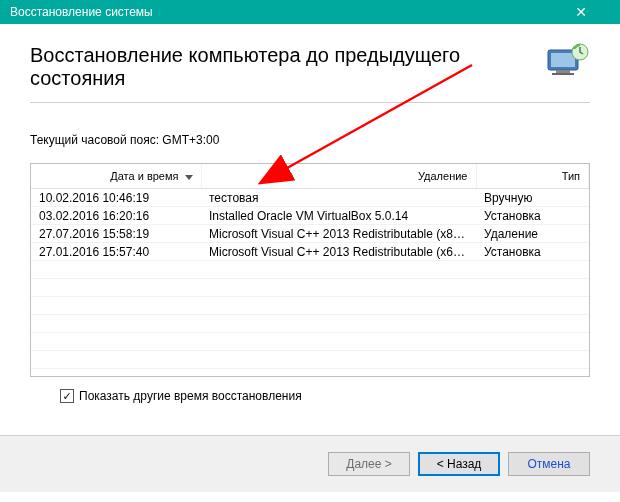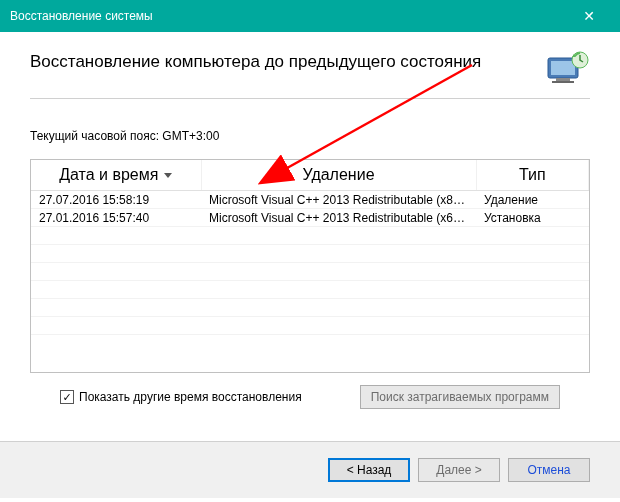--- a/index.html
+++ b/index.html
@@ -1,28 +1,28 @@
 <!DOCTYPE html>
 <html><head>
 <meta charset="utf-8">
 <style>
 * { box-sizing: border-box; margin: 0; padding: 0; }
 body { font-family: "Segoe UI", Tahoma, sans-serif; font-size: 12px; background: #fff; width: 620px; height: 502px; overflow: hidden; position: relative; }
-.titlebar { height: 32px; background: #00a99d; color: #fff; display: flex; align-items: center; padding: 0 8px 0 10px; font-size: 12px; }
+.titlebar { height: 24px; background: #00a99d; color: #fff; display: flex; align-items: center; padding: 0 16px 0 10px; font-size: 12px; }
 .titlebar-text { flex: 1; }
 .close-btn { width: 46px; height: 32px; display: flex; align-items: center; justify-content: center; color: #fff; font-size: 14px; cursor: pointer; }
 .header { display: flex; align-items: flex-start; padding: 18px 30px 12px 30px; }
-.header-title { font-size: 17px; color: #000; flex: 1; padding-top: 2px; }
+.header-title { font-size: 20px; color: #000; flex: 1; padding-top: 2px; }
 .header-icon { width: 48px; height: 36px; margin-left: 10px; }
 .divider { border: none; border-top: 1px solid #d0d0d0; margin: 0 30px 0 30px; }
 .body { padding: 14px 30px 10px 30px; }
 .tz { font-size: 12px; color: #000; margin-bottom: 16px; margin-top: 16px; }
 .table-wrap { border: 1px solid #c0c0c0; height: 214px; background: #fff; }
 table { width: 100%; border-collapse: collapse; table-layout: fixed; }
-th { text-align: center; font-weight: normal; font-size: 16px; padding: 6px 8px 6px 8px; border-bottom: 1px solid #e0e0e0; border-right: 1px solid #f0f0f0; background: #fff; position: relative; cursor: pointer; }
+th { text-align: right; font-weight: normal; font-size: 11px; padding: 6px 8px 6px 8px; border-bottom: 1px solid #e0e0e0; border-right: 1px solid #f0f0f0; background: #fff; position: relative; cursor: pointer; }
 th.sorted::after { content: ""; display: inline-block; margin-left: 6px; border-left: 4px solid transparent; border-right: 4px solid transparent; border-top: 5px solid #555; vertical-align: middle; }
 td { font-size: 12px; padding: 1px 8px; border-bottom: 1px solid #f2f2f2; white-space: nowrap; overflow: hidden; text-overflow: ellipsis; height: 18px; }
 tr.empty td { height: 18px; }
 .col-date { width: 170px; }
 .col-desc { width: 275px; }
 .col-type { width: auto; }
 .bottom-row { display: flex; align-items: center; padding: 12px 30px 12px 30px; }
 .chk-wrap { display: flex; align-items: center; gap: 5px; flex: 1; font-size: 12px; }
 .chk { width: 14px; height: 14px; border: 1px solid #555; display: inline-flex; align-items: center; justify-content: center; font-size: 11px; line-height: 1; background: #fff; cursor: pointer; }
 .btn { font-size: 12px; padding: 4px 10px; border: 1px solid #adadad; background: #e8e8e8; color: #6d6d6d; cursor: default; }
@@ -71,20 +71,30 @@
       </colgroup>
       <thead>
         <tr>
           <th class="sorted">Дата и время</th>
           <th>Удаление</th>
           <th>Тип</th>
         </tr>
       </thead>
       <tbody>
         <tr>
+          <td>10.02.2016 10:46:19</td>
+          <td>тестовая</td>
+          <td>Вручную</td>
+        </tr>
+        <tr>
+          <td>03.02.2016 16:20:16</td>
+          <td>Installed Oracle VM VirtualBox 5.0.14</td>
+          <td>Установка</td>
+        </tr>
+        <tr>
           <td>27.07.2016 15:58:19</td>
           <td>Microsoft Visual C++ 2013 Redistributable (x86) ...</td>
           <td>Удаление</td>
         </tr>
         <tr>
           <td>27.01.2016 15:57:40</td>
           <td>Microsoft Visual C++ 2013 Redistributable (x64) ...</td>
           <td>Установка</td>
         </tr>
         <tr class="empty">
@@ -119,29 +129,28 @@
           </tr>
       </tbody>
     </table>
   </div>
 
   <div class="bottom-row">
     <label class="chk-wrap">
       <span class="chk">✓</span>
       <span>Показать другие время восстановления</span>
     </label>
-    <button class="btn">Поиск затрагиваемых программ</button>
   </div>
 </div>
 
 <hr class="footer-sep">
 
 <div class="footer">
+  <button class="btn">Далее &gt;</button>
   <button class="btn default">&lt; Назад</button>
-  <button class="btn">Далее &gt;</button>
   <button class="btn enabled">Отмена</button>
 </div>
 
 <svg class="arrow-overlay" viewBox="0 0 240 130">
   <defs>
     <marker id="ah" markerWidth="14" markerHeight="12" refX="12" refY="6" orient="auto">
       <polygon points="0,0 14,6 0,12" fill="#ff0000"></polygon>
     </marker>
   </defs>
   <line x1="230" y1="5" x2="20" y2="122" stroke="#ff0000" stroke-width="2.5" marker-end="url(#ah)"></line>

